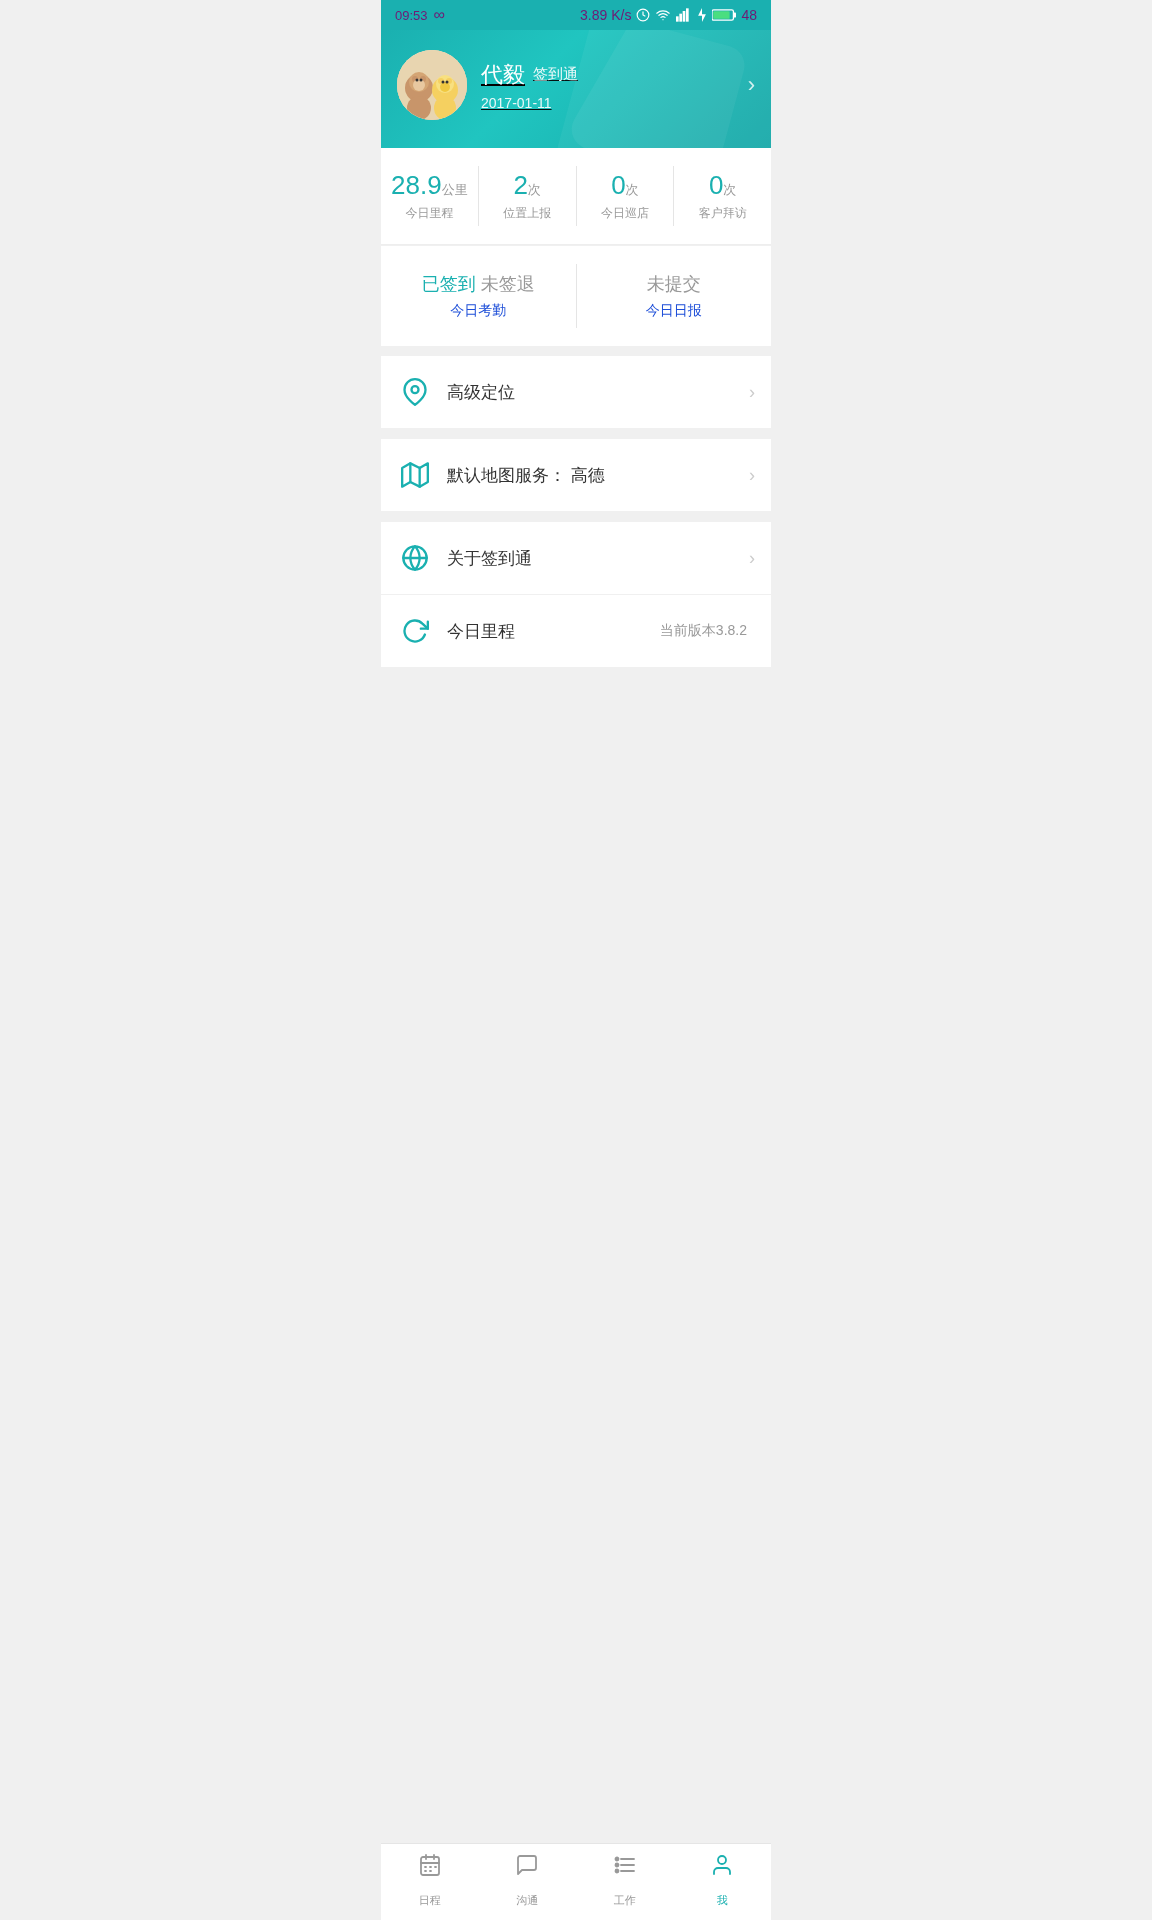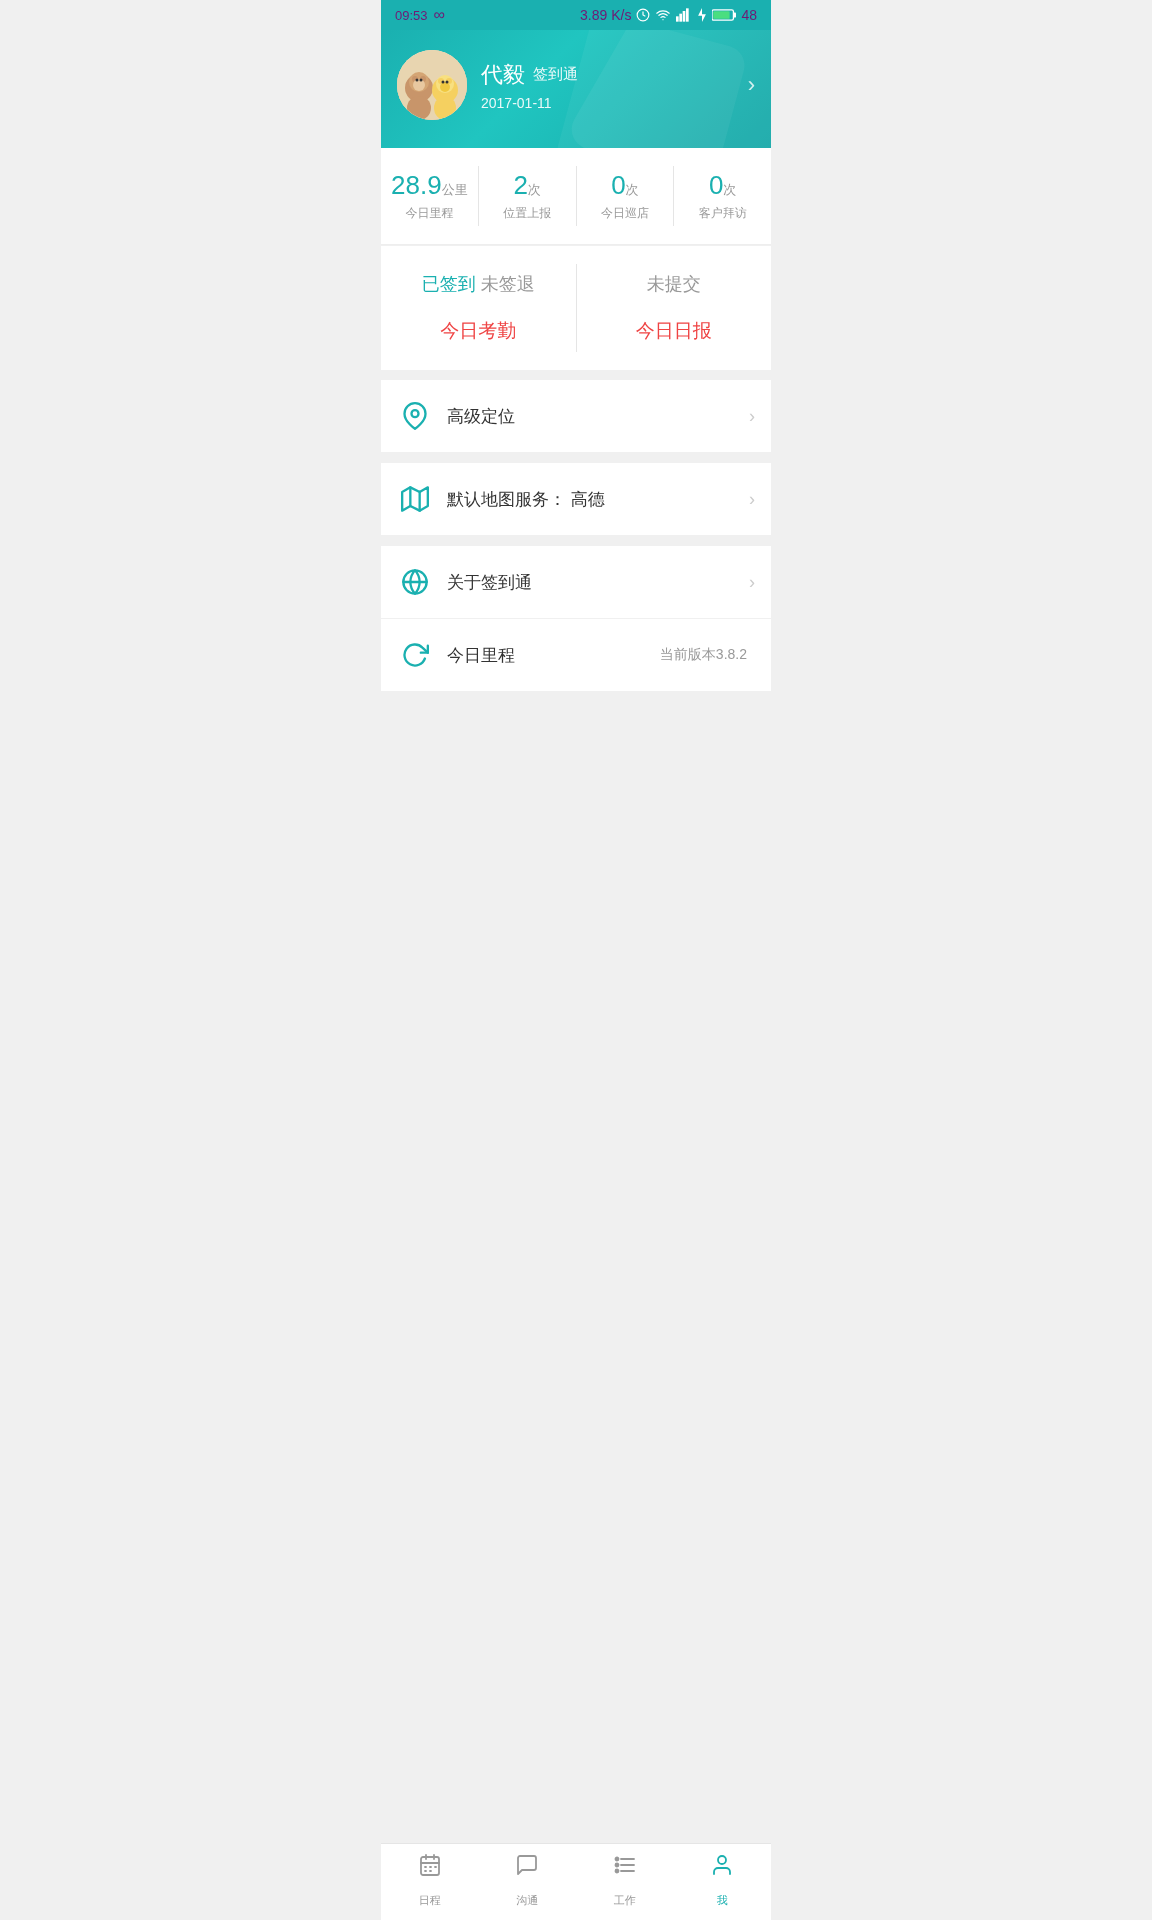--- a/index.html
+++ b/index.html
@@ -54,21 +54,21 @@
       content: '';
       position: absolute;
       right: 40px;
       bottom: -40px;
       width: 160px;
       height: 160px;
       background: rgba(255,255,255,0.05);
       transform: rotate(15deg);
       border-radius: 20px;
     }
-    .profile-left { display: flex; align-items: center; gap: 14px; }
+    .profile-left { display: flex; align-items: center; gap: 14px; text-decoration: underline; }
     .avatar {
       width: 70px;
       height: 70px;
       border-radius: 50%;
       background: #e8d5b0;
       overflow: hidden;
       flex-shrink: 0;
       display: flex;
       align-items: center;
       justify-content: center;
@@ -121,21 +121,21 @@
     .attendance-item {
       flex: 1;
       text-align: center;
       border-right: 1px solid #e5e5e5;
       padding: 8px;
     }
     .attendance-item:last-child { border-right: none; }
     .attendance-status { font-size: 18px; }
     .status-signed { color: #1ab0b0; }
     .status-unsigned { color: #999; }
-    .attendance-label { font-size: 19px; color: #ef4444; margin-top: 22px; }
+    .attendance-label { font-size: 14px; color: #1d4ed8; margin-top: 6px; }
 
     
     .section-divider {
       height: 10px;
       background: #f0f0f0;
     }
 
     
     .menu-section {
       background: white;

